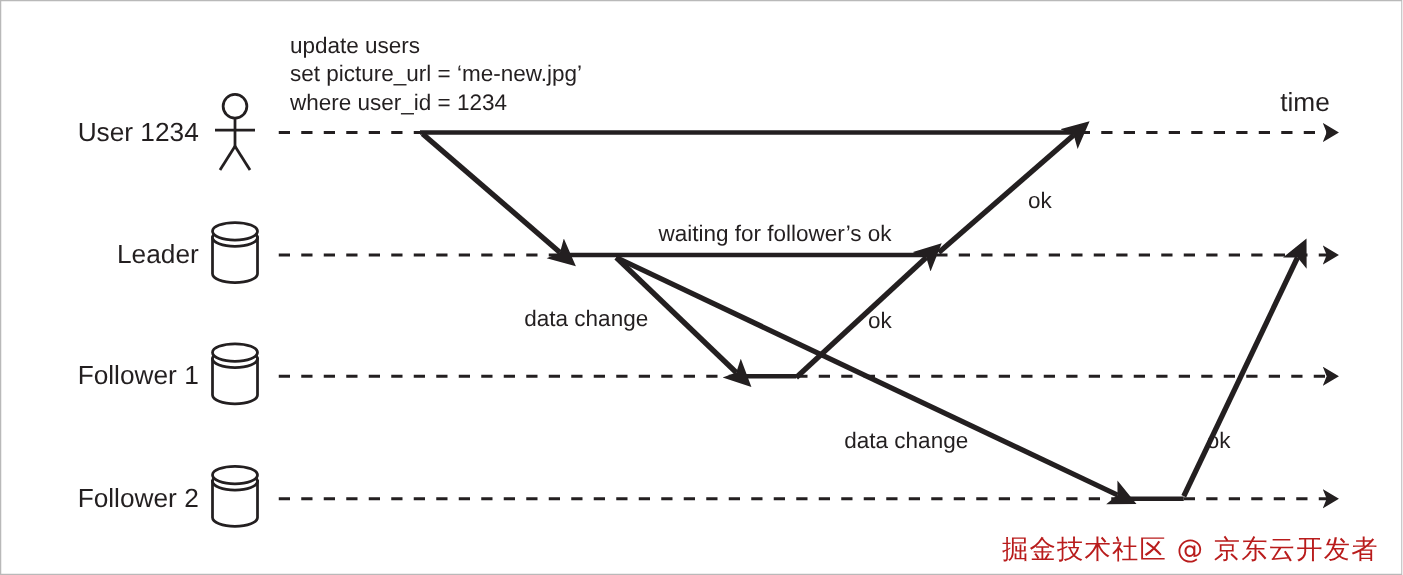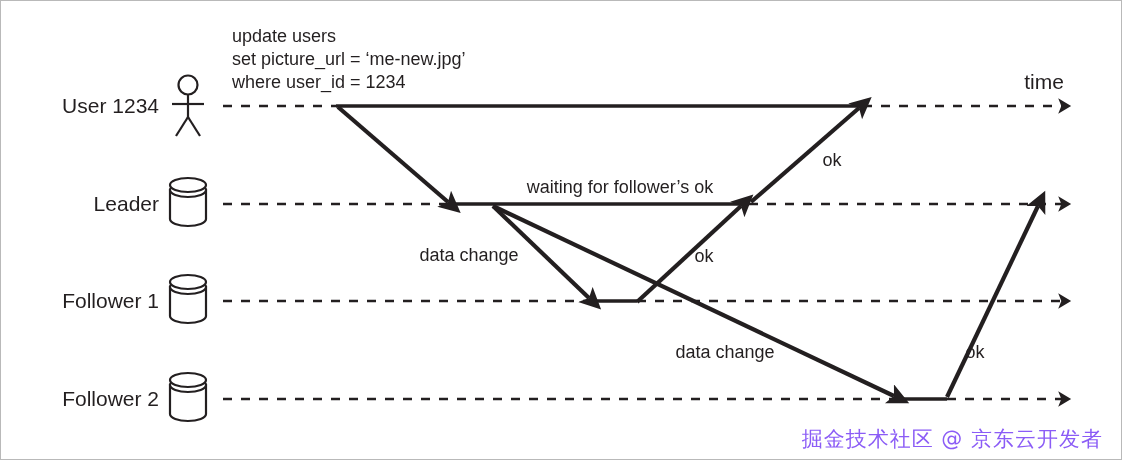--- a/index.html
+++ b/index.html
@@ -74,21 +74,21 @@
   .db-stroke {
     stroke: #231f20;
     stroke-width: 2.2;
     fill: #ffffff;
   }
   .watermark {
     position: absolute;
     right: 18px;
     bottom: 6px;
     font-size: 21px;
-    color: #8b5cf6;
+    color: #b91c1c;
     letter-spacing: 1px;
     white-space: nowrap;
     font-family: "DejaVu Sans", "Liberation Sans", sans-serif;
   }
 </style>
 </head>
 <body>
 
 <div id="figure">
 

